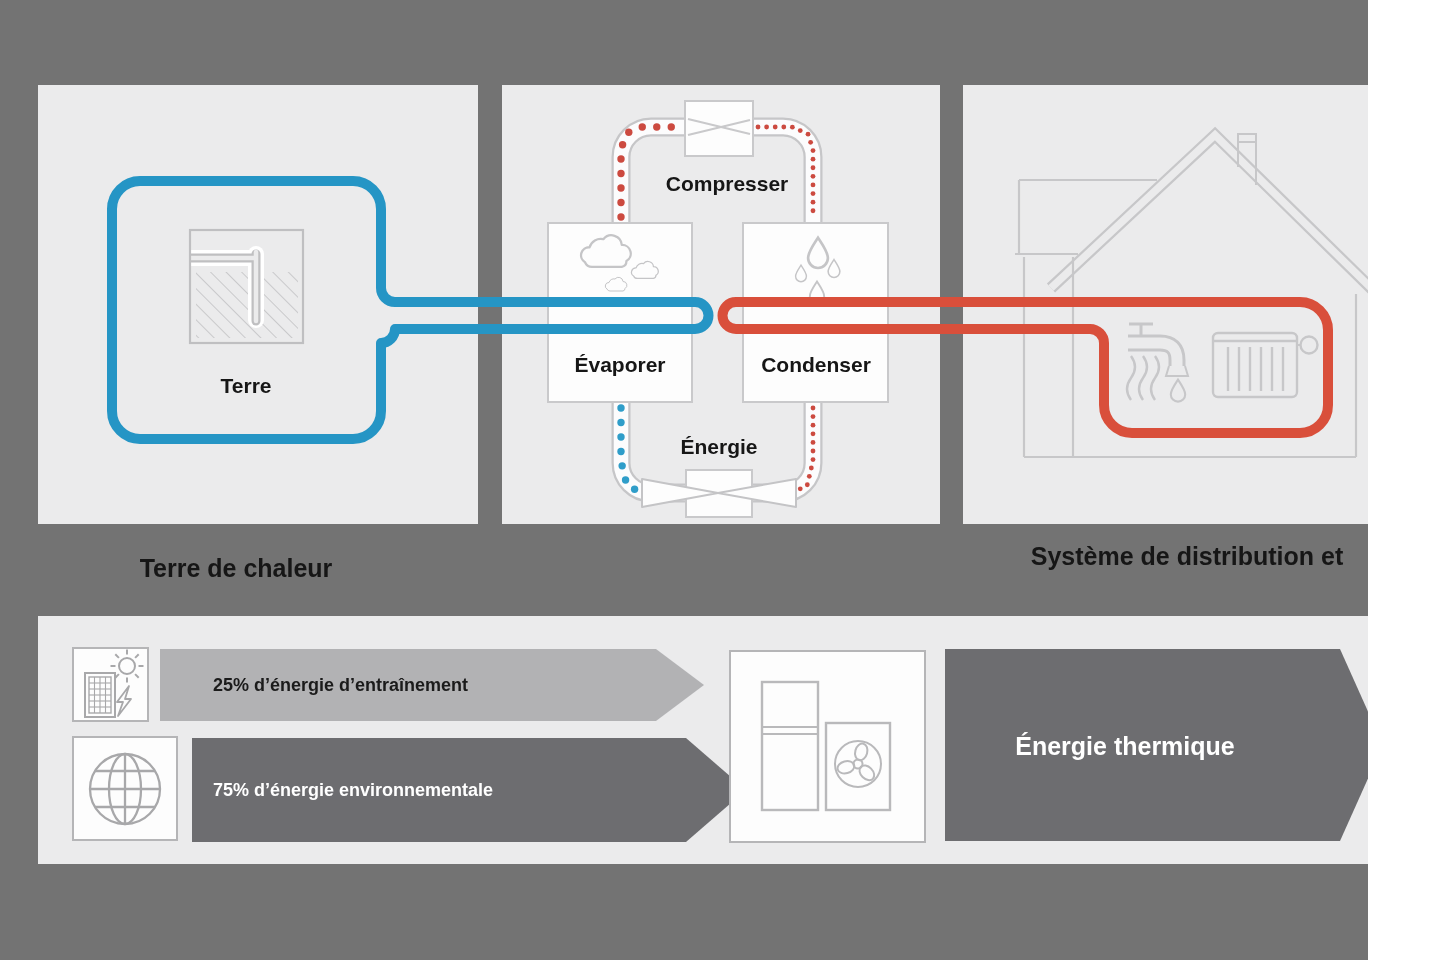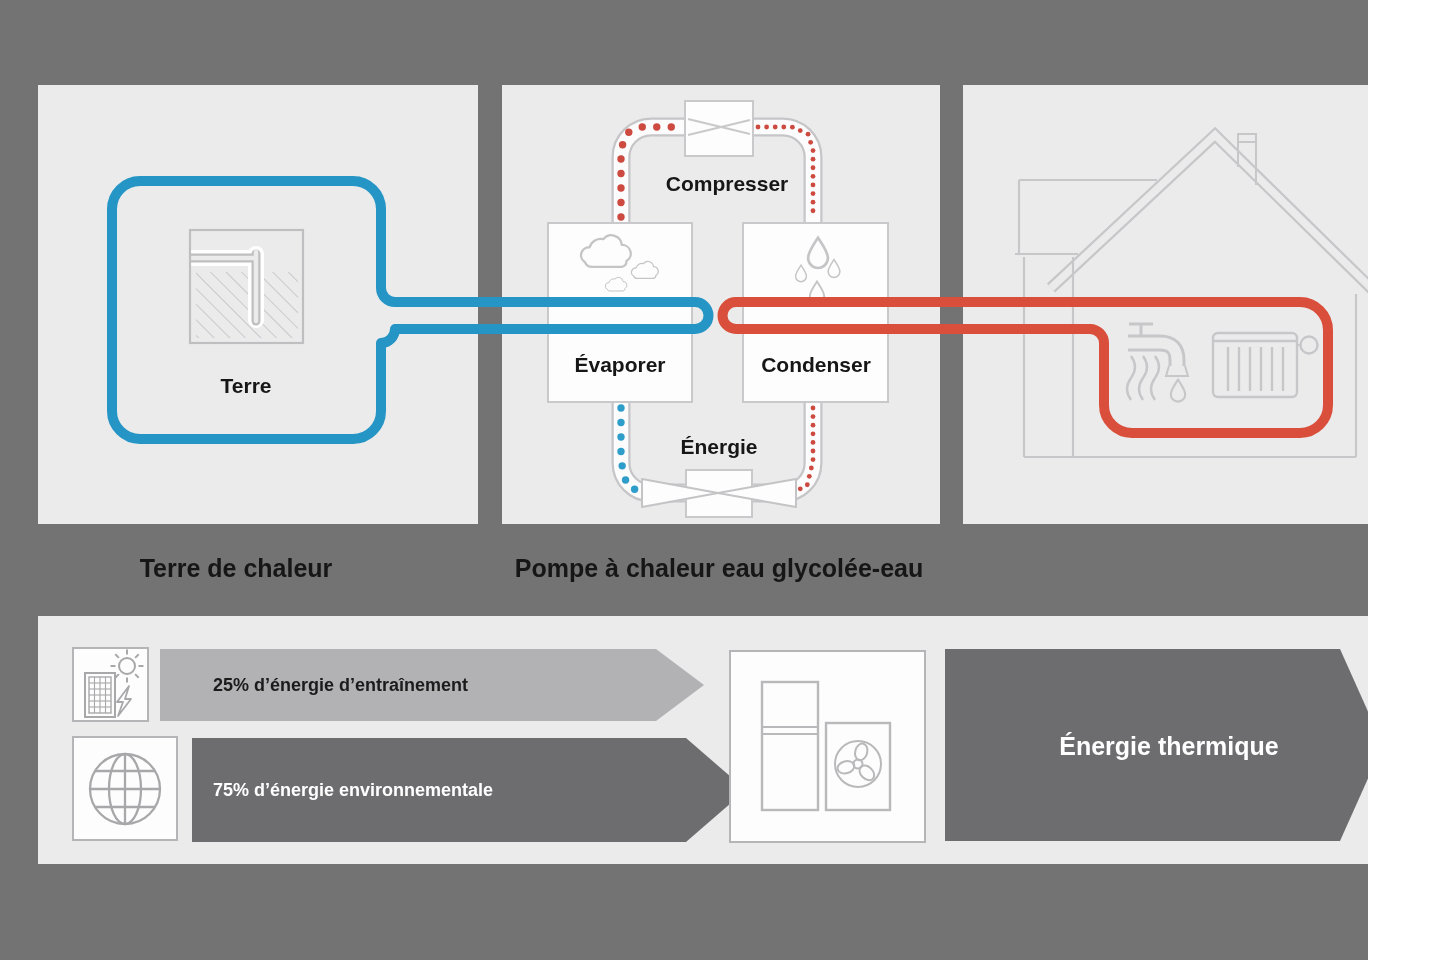--- a/index.html
+++ b/index.html
@@ -9,21 +9,21 @@
   .lbl{position:absolute;transform:translate(-50%,-50%);font-weight:700;color:#161616;
        white-space:nowrap;text-align:center;}
   .cap{font-size:25px;}
   .inner{font-size:21px;}
   .cap2{position:absolute;transform:translateX(-50%);font-weight:700;color:#161616;
         font-size:25px;line-height:32px;text-align:center;white-space:nowrap;}
   .arrlbl{position:absolute;transform:translateY(-50%);font-weight:700;font-size:18px;white-space:nowrap;}
   .arrlbl.dark{color:#1b1b1b;}
   .arrlbl.light{color:#ffffff;}
   .thermal{position:absolute;transform:translate(-50%,-50%);font-weight:700;font-size:25px;
-           color:#ffffff;white-space:nowrap;margin-left:44px;}
+           color:#ffffff;white-space:nowrap;}
 </style>
 </head>
 <body>
 
 <div class="page">
 
 <svg class="art" width="1440" height="960" viewBox="0 0 1440 960">
   <defs>
     <pattern id="hatch" width="11" height="11" patternUnits="userSpaceOnUse" patternTransform="rotate(-45 0 0)">
       <line x1="0" y1="0" x2="0" y2="11" stroke="#c9c9cb" stroke-width="2"></line>
@@ -243,21 +243,21 @@
   </g>
 </svg>
 
 <div class="lbl inner" style="left:727px;top:184px;">Compresser</div>
 <div class="lbl inner" style="left:620px;top:365px;">Évaporer</div>
 <div class="lbl inner" style="left:816px;top:365px;">Condenser</div>
 <div class="lbl inner" style="left:719px;top:447px;">Énergie</div>
 <div class="lbl inner" style="left:246px;top:386px;">Terre</div>
 
 <div class="lbl cap" style="left:236px;top:568px;">Terre de chaleur</div>
-<div class="lbl cap" style="left:719px;top:568px;">Pompe à chaleur eau glycolée-eau</div>
 <div class="cap2" style="left:1187px;top:540px;">
+  <div>Système de distribution et</div>
 </div>
 
 <div class="arrlbl dark" style="left:213px;top:685px;">25% d’énergie d’entraînement</div>
 <div class="arrlbl light" style="left:213px;top:790px;">75% d’énergie environnementale</div>
 <div class="thermal" style="left:1125px;top:746px;">Énergie thermique</div>
 
 </div>
 
 </body></html>

